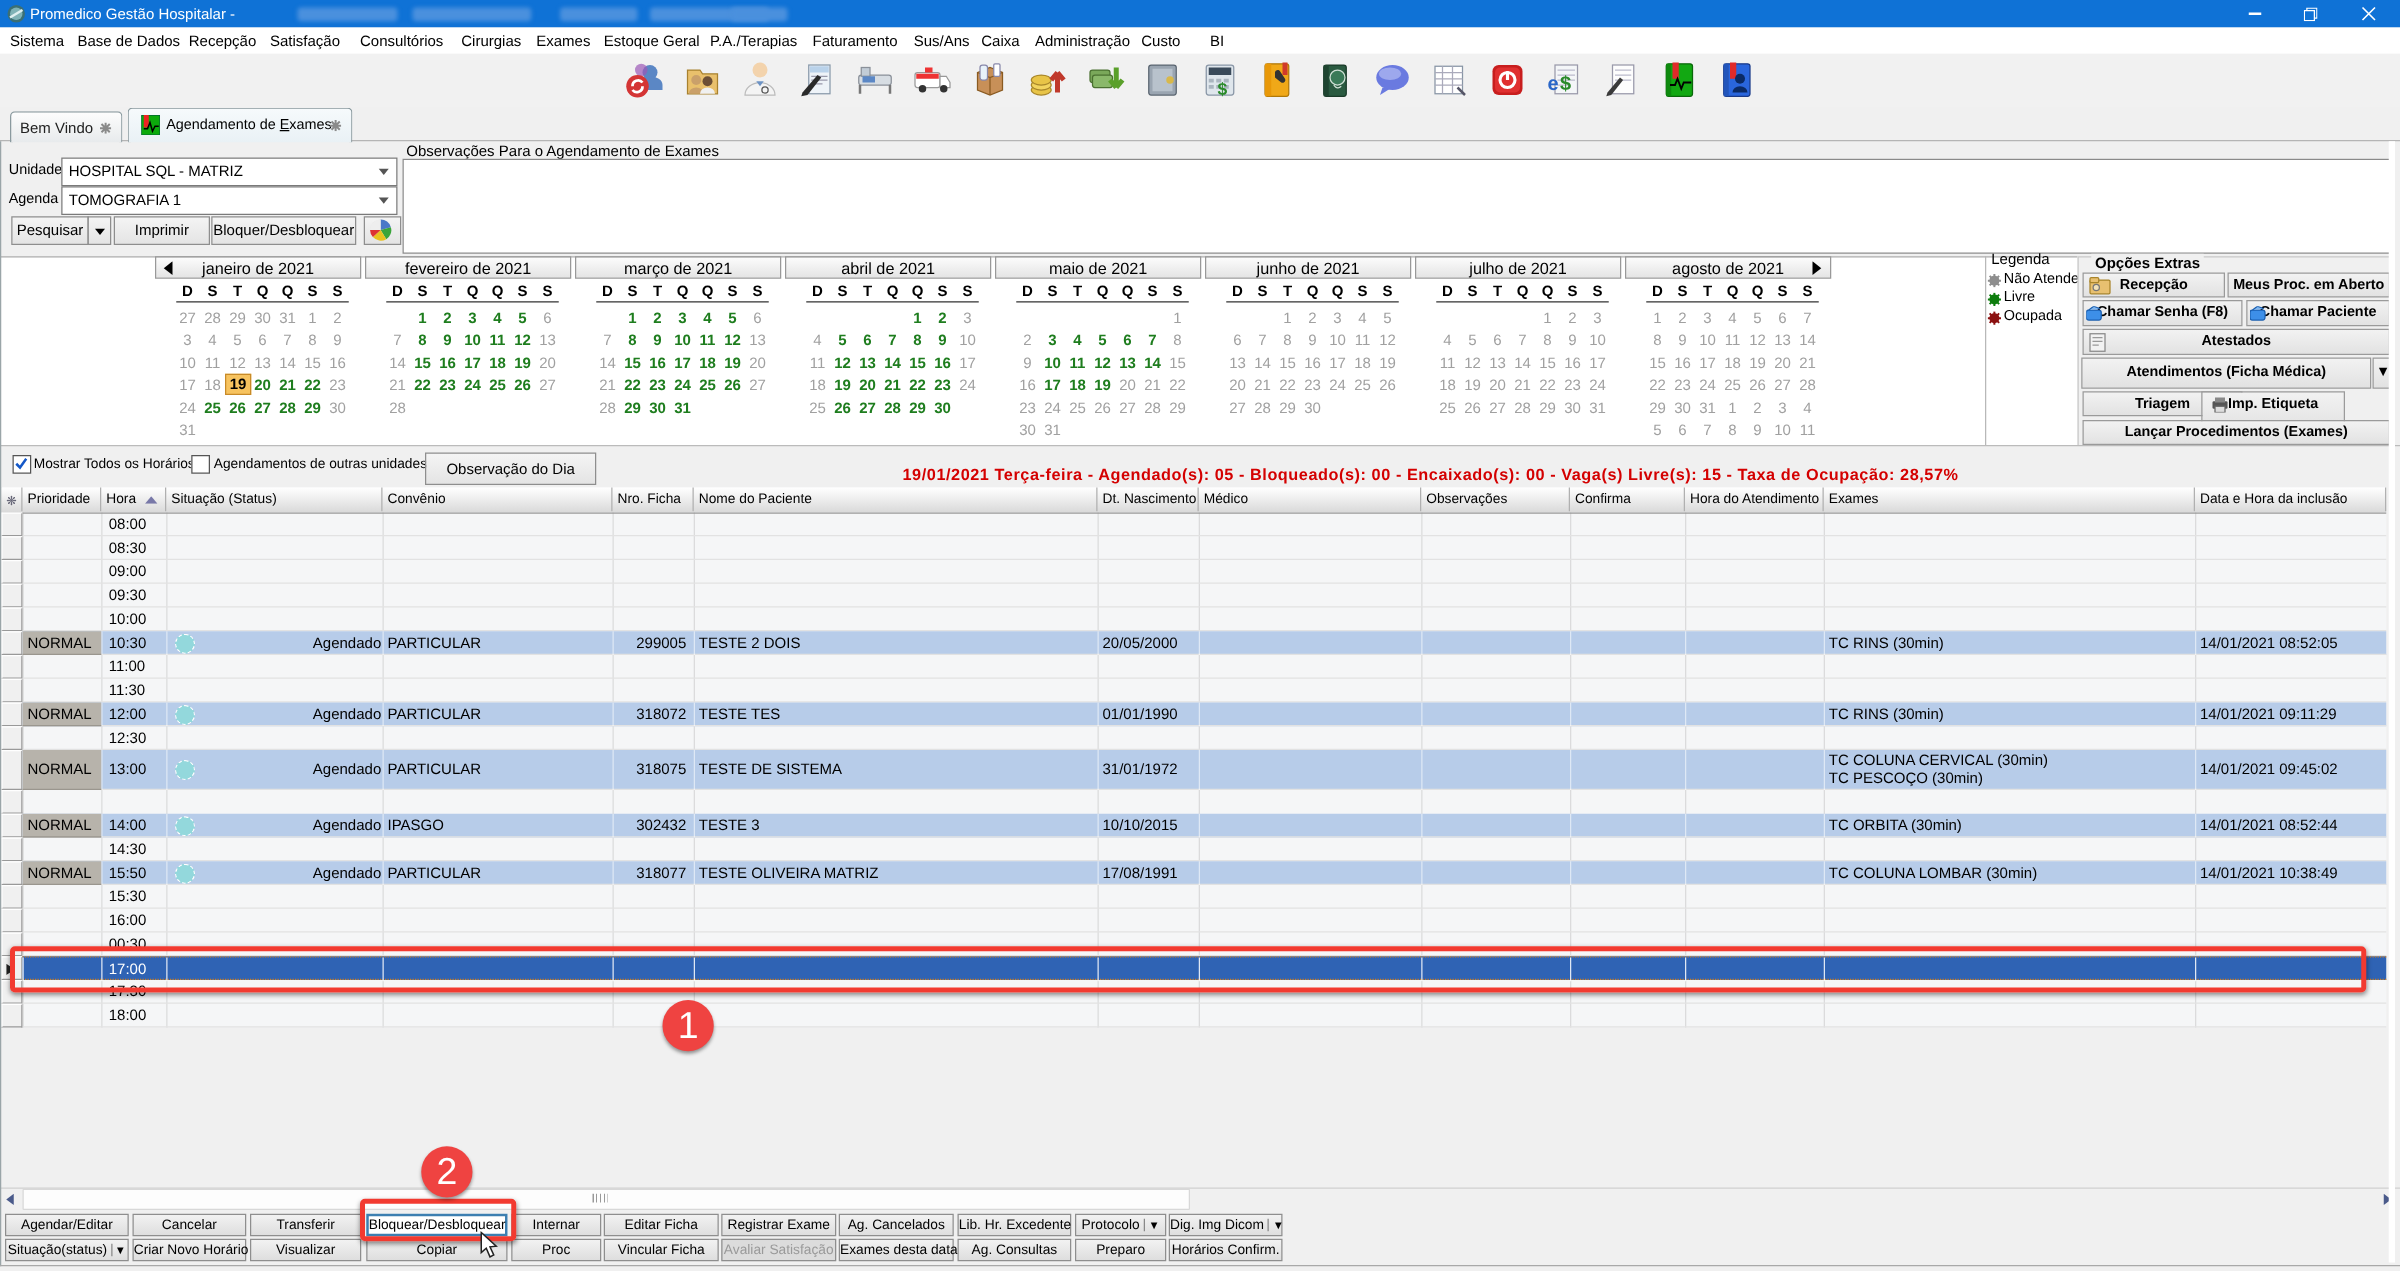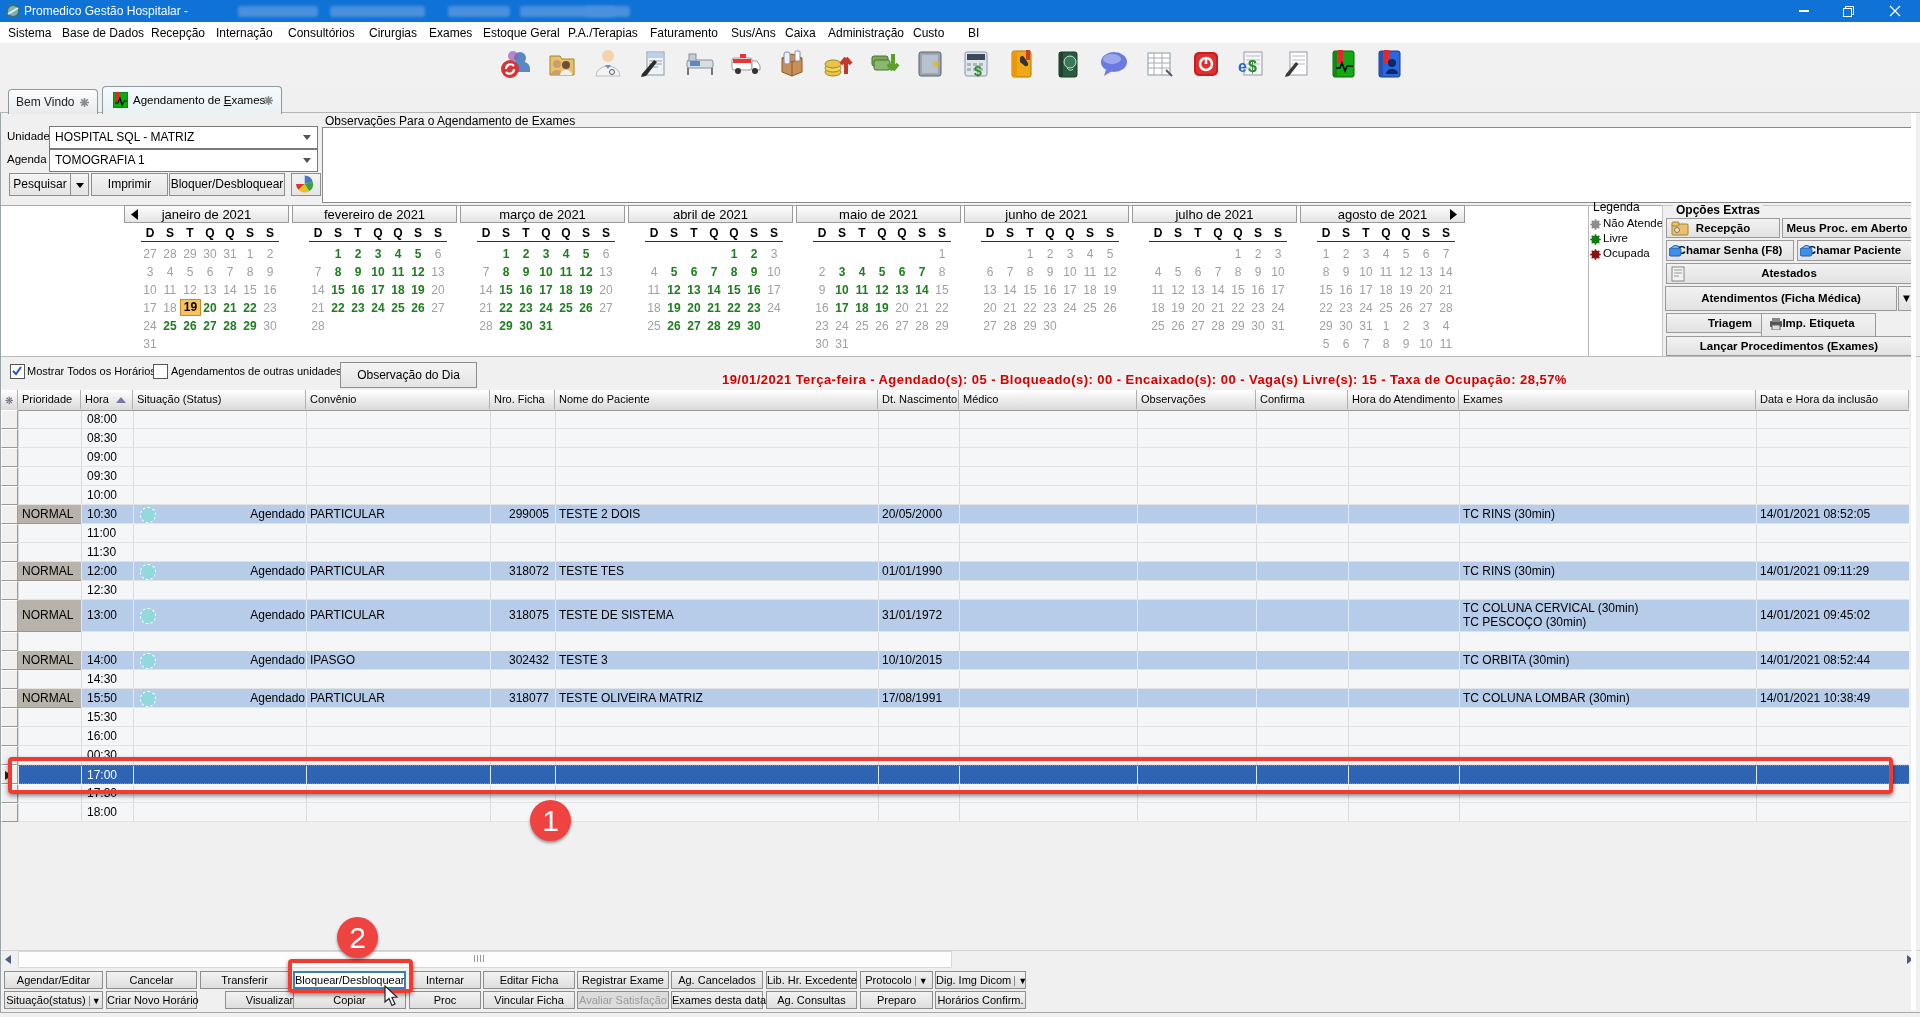--- a/index.html
+++ b/index.html
@@ -72,21 +72,21 @@
     <rect x="0.5" y="2.5" width="8" height="8" fill="none" stroke="#fff"></rect>
     <path d="M2.5 2.5 L2.5 0.5 L10.5 0.5 L10.5 8.5 L8.5 8.5" fill="none" stroke="#fff"></path>
   </svg>
 <svg class="ab" style="left:1889px;top:5px" width="12" height="12">
     <path d="M1 1 L11 11 M11 1 L1 11" stroke="#fff" stroke-width="1.3"></path>
   </svg>
 <div class="ab menubar"></div>
 <div class="ab mi" style="left:8px">Sistema</div>
 <div class="ab mi" style="left:62px">Base de Dados</div>
 <div class="ab mi" style="left:151px">Recepção</div>
-<div class="ab mi" style="left:216px">Internação</div>
+<div class="ab mi" style="left:216px">Satisfação</div>
 <div class="ab mi" style="left:288px">Consultórios</div>
 <div class="ab mi" style="left:369px">Cirurgias</div>
 <div class="ab mi" style="left:429px">Exames</div>
 <div class="ab mi" style="left:483px">Estoque Geral</div>
 <div class="ab mi" style="left:568px">P.A./Terapias</div>
 <div class="ab mi" style="left:650px">Faturamento</div>
 <div class="ab mi" style="left:731px">Sus/Ans</div>
 <div class="ab mi" style="left:785px">Caixa</div>
 <div class="ab mi" style="left:828px">Administração</div>
 <div class="ab mi" style="left:913px">Custo</div>
@@ -925,21 +925,21 @@
 <div class="bbtn" style="left:293px;top:971px;width:113px;background:#fff;border:2px solid #3c7fb1;line-height:14px;">Bloquear/Desbloquear</div>
 <div class="bbtn" style="left:409px;top:971px;width:72px;">Internar</div>
 <div class="bbtn" style="left:483px;top:971px;width:92px;">Editar Ficha</div>
 <div class="bbtn" style="left:577px;top:971px;width:92px;">Registrar Exame</div>
 <div class="bbtn" style="left:671px;top:971px;width:92px;">Ag. Cancelados</div>
 <div class="bbtn" style="left:766px;top:971px;width:91px;">Lib. Hr. Excedente</div>
 <div class="bbtn" style="left:860px;top:971px;width:73px;">Protocolo <span style="border-left:1px solid #888;padding-left:3px;font-size:9px">▼</span></div>
 <div class="bbtn" style="left:935px;top:971px;width:91px;">Dig. Img Dicom <span style="border-left:1px solid #888;padding-left:3px;font-size:9px">▼</span></div>
 <div class="bbtn" style="left:4px;top:991px;width:99px;">Situação(status) <span style="border-left:1px solid #888;padding-left:2px;font-size:9px">▼</span></div>
 <div class="bbtn" style="left:106px;top:991px;width:91px;">Criar Novo Horário</div>
-<div class="bbtn" style="left:200px;top:991px;width:89px;margin-left:25px;">Visualizar</div>
+<div class="bbtn" style="left:200px;top:991px;width:89px;">Visualizar</div>
 <div class="bbtn" style="left:293px;top:991px;width:113px;">Copiar</div>
 <div class="bbtn" style="left:409px;top:991px;width:72px;">Proc</div>
 <div class="bbtn" style="left:483px;top:991px;width:92px;">Vincular Ficha</div>
 <div class="bbtn" style="left:577px;top:991px;width:92px;color:#9a9a9a;background:#dcdcdc;">Avaliar Satisfação</div>
 <div class="bbtn" style="left:671px;top:991px;width:92px;">Exames desta data</div>
 <div class="bbtn" style="left:766px;top:991px;width:91px;">Ag. Consultas</div>
 <div class="bbtn" style="left:860px;top:991px;width:73px;">Preparo</div>
 <div class="bbtn" style="left:935px;top:991px;width:91px;">Horários Confirm.</div>
 <div class="ab" style="left:1911px;top:113px;width:5px;height:897px;background:#fff"></div>
 <div class="redbox" style="left:8px;top:757px;width:1877px;height:29px"></div>

